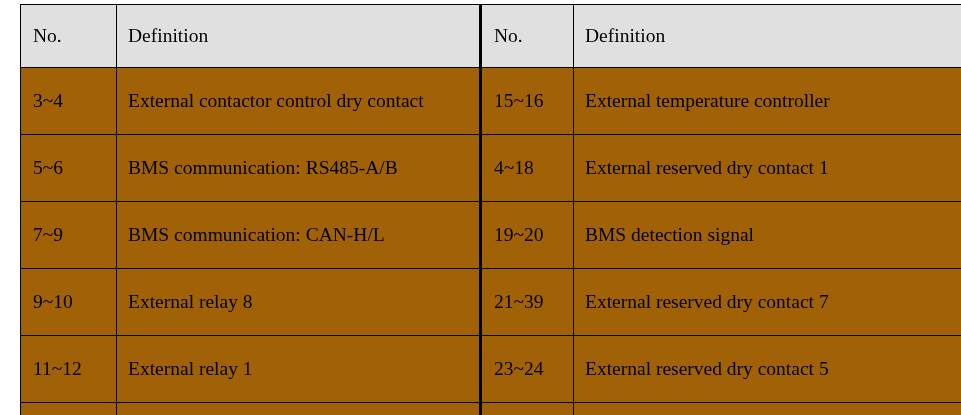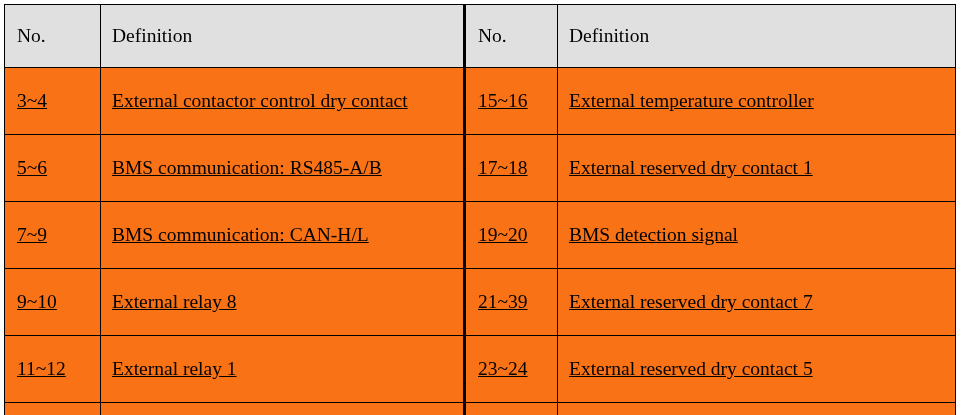--- a/index.html
+++ b/index.html
@@ -11,21 +11,21 @@
     width: 961px;
     height: 415px;
     font-family: "Liberation Serif", serif;
     color: #000000;
     overflow: hidden;
   }
   .table-wrap {
     width: 961px;
     height: 415px;
     box-sizing: border-box;
-    padding: 4px 4px 2px 4px;
+    padding: 4px 4px 2px 20px;
     border-radius: 18px;
   }
   table.pin-table {
     border-collapse: collapse;
     table-layout: fixed;
     width: 951px;
     height: 409px;
     border: 1.5px solid #000000;
   }
   table.pin-table col.c1 { width: 96px; }
@@ -43,22 +43,21 @@
     padding: 4px 9px 4px 11px;
     vertical-align: middle;
     white-space: nowrap;
   }
   table.pin-table thead th {
     background: #e0e0e0;
     height: 54px;
   }
   table.pin-table tbody td {
     height: 58px;
-    background: #f97316;
-    text-decoration: underline;
+    background: #a16207;
   }
   
   table.pin-table th.sep,
   table.pin-table td.sep {
     border-left: 3px solid #000000;
   }
   table.pin-table tbody tr td.num,
   table.pin-table thead th.num {
     padding-left: 12px;
   }
@@ -85,21 +84,21 @@
     <tbody>
       <tr>
         <td class="num">3~4</td>
         <td>External contactor control dry contact</td>
         <td class="num sep">15~16</td>
         <td>External temperature controller</td>
       </tr>
       <tr>
         <td class="num">5~6</td>
         <td>BMS communication: RS485-A/B</td>
-        <td class="num sep">17~18</td>
+        <td class="num sep">4~18</td>
         <td>External reserved dry contact 1</td>
       </tr>
       <tr>
         <td class="num">7~9</td>
         <td>BMS communication: CAN-H/L</td>
         <td class="num sep">19~20</td>
         <td>BMS detection signal</td>
       </tr>
       <tr>
         <td class="num">9~10</td>

